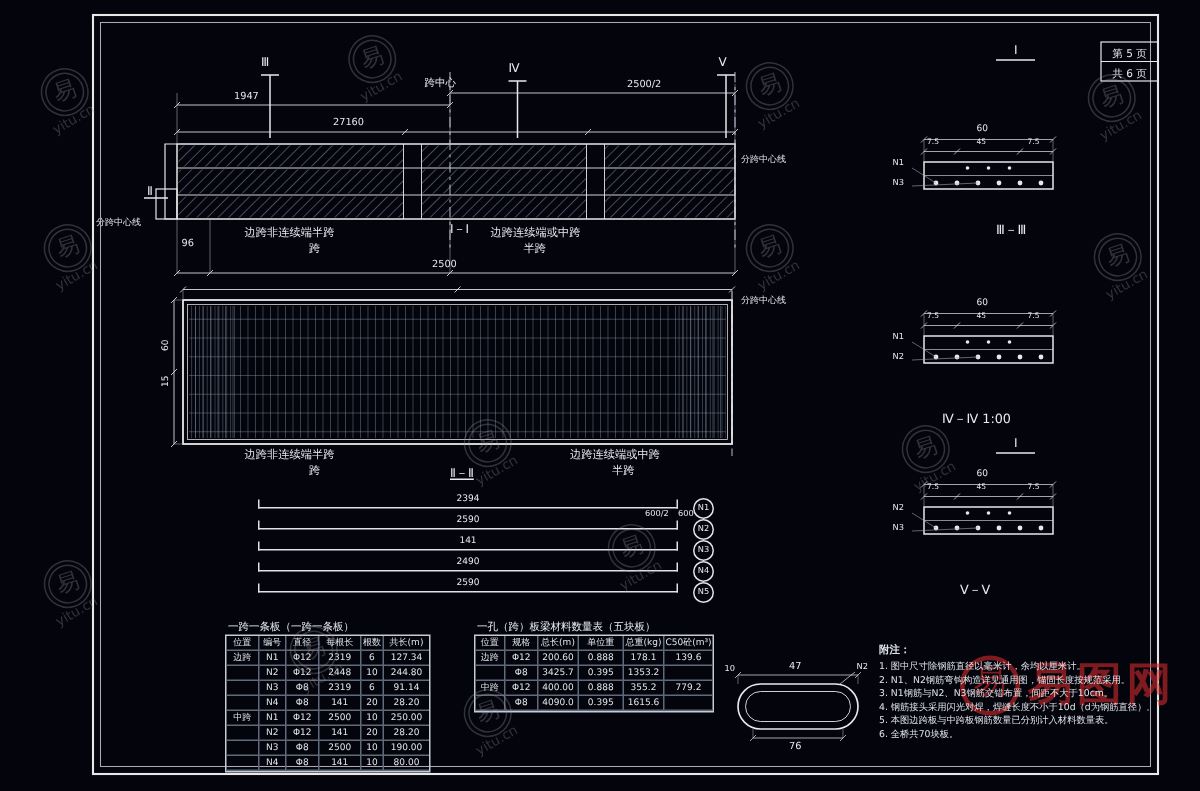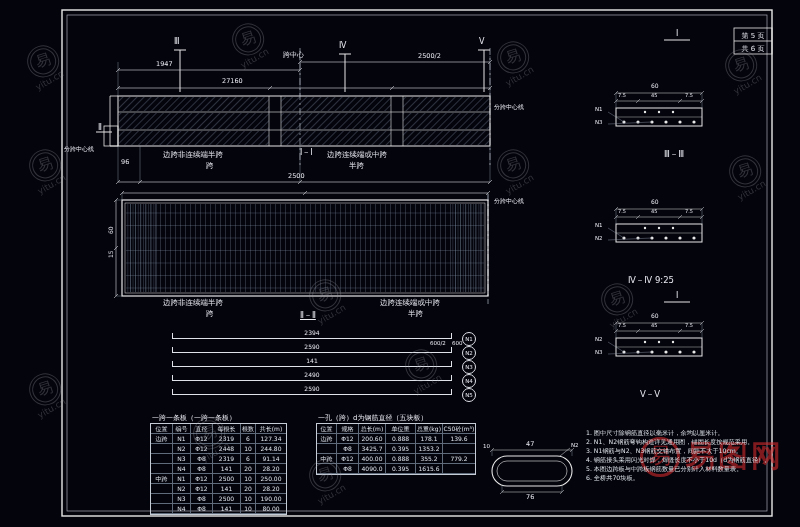--- a/index.html
+++ b/index.html
@@ -258,21 +258,21 @@
       <span class="lbl" style="left: 408px; top: 310px; font-size: 7.5px;">半跨</span>
 
       <span class="lbl" style="left: 430px; top: 341px; font-size: 5.5px;">600/2</span>
 
       <span class="lbl" style="left: 452px; top: 341px; font-size: 5.5px;">600</span>
 
       <span class="lbl" style="left: 98px; top: 124px; font-size: 8px;">Ⅱ</span>
 
       <span class="lbl" style="left: 640px; top: 150px; font-size: 8.5px; margin-left: 24px;">Ⅲ－Ⅲ</span>
 
-      <span class="lbl" style="left: 628px; top: 276px; font-size: 8.5px;">Ⅳ－Ⅳ 9:25</span>
+      <span class="lbl" style="left: 628px; top: 276px; font-size: 8.5px;">Ⅳ－Ⅳ 1:00</span>
 
       <span class="lbl" style="left: 640px; top: 390px; font-size: 8.5px;">Ⅴ－Ⅴ</span>
 
       <span class="lbl" style="left: 651px; top: 83px; font-size: 6px;">60</span>
 
       <span class="lbl" style="left: 618px; top: 93px; font-size: 5px;">7.5</span>
 
       <span class="lbl" style="left: 651px; top: 93px; font-size: 5px;">45</span>
 
       <span class="lbl" style="left: 685px; top: 93px; font-size: 5px;">7.5</span>
@@ -422,21 +422,21 @@
           <span class="td"></span>
           <span class="td">N4</span>
           <span class="td">Φ8</span>
           <span class="td">141</span>
           <span class="td">10</span>
           <span class="td">80.00</span>
         </div>
       </div>
   </div>
 
-  <span class="tbl-title" style="left:318px;top:413px;">一孔（跨）d为钢筋直径（五块板）</span>
+  <span class="tbl-title" style="left:318px;top:413px;">一孔（跨）板梁材料数量表（五块板）</span>
   <div class="tbl" id="t2" style="left:316px;top:423px;">
     <div class="tr">
 
     <span class="td">位置</span>
         <span class="td">规格</span>
         <span class="td">总长(m)</span>
         <span class="td">单位重(kg/m)</span>
         <span class="td">总重(kg)</span>
         <span class="td">C50砼(m³)</span>
       </div>
@@ -479,20 +479,21 @@
         </div>
       </div>
   </div>
 
   <div class="brand">
     <span class="brand-badge">易</span>
     <span class="brand-name">易图网</span>
   </div>
 
   <div class="notes">
+    <div class="notes-title">附注：</div>
     <div>
 
     <div class="note-line">1. 图中尺寸除钢筋直径以毫米计，余均以厘米计。</div>
         <div class="note-line">2. N1、N2钢筋弯钩构造详见通用图，锚固长度按规范采用。</div>
         <div class="note-line">3. N1钢筋与N2、N3钢筋交错布置，间距不大于10cm。</div>
         <div class="note-line">4. 钢筋接头采用闪光对焊，焊缝长度不小于10d（d为钢筋直径）。</div>
         <div class="note-line">5. 本图边跨板与中跨板钢筋数量已分别计入材料数量表。</div>
         <div class="note-line">6. 全桥共70块板。</div>
       </div>
   </div>

